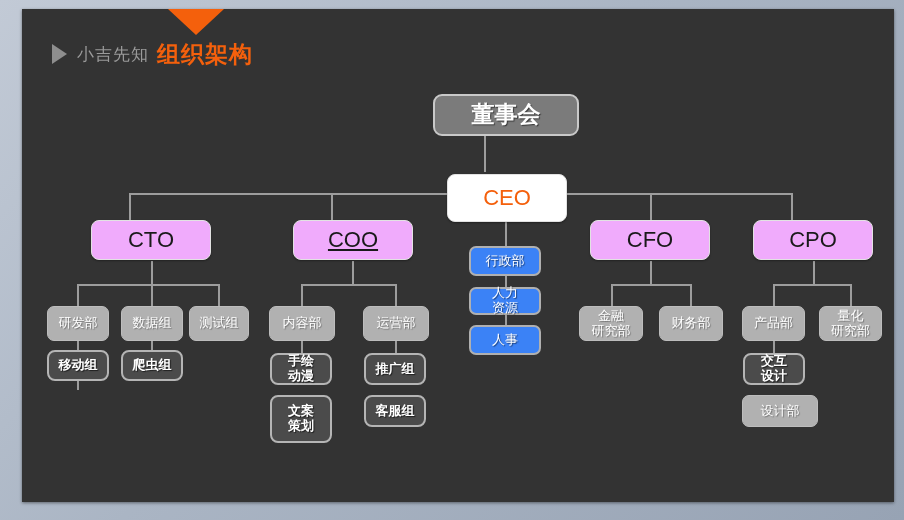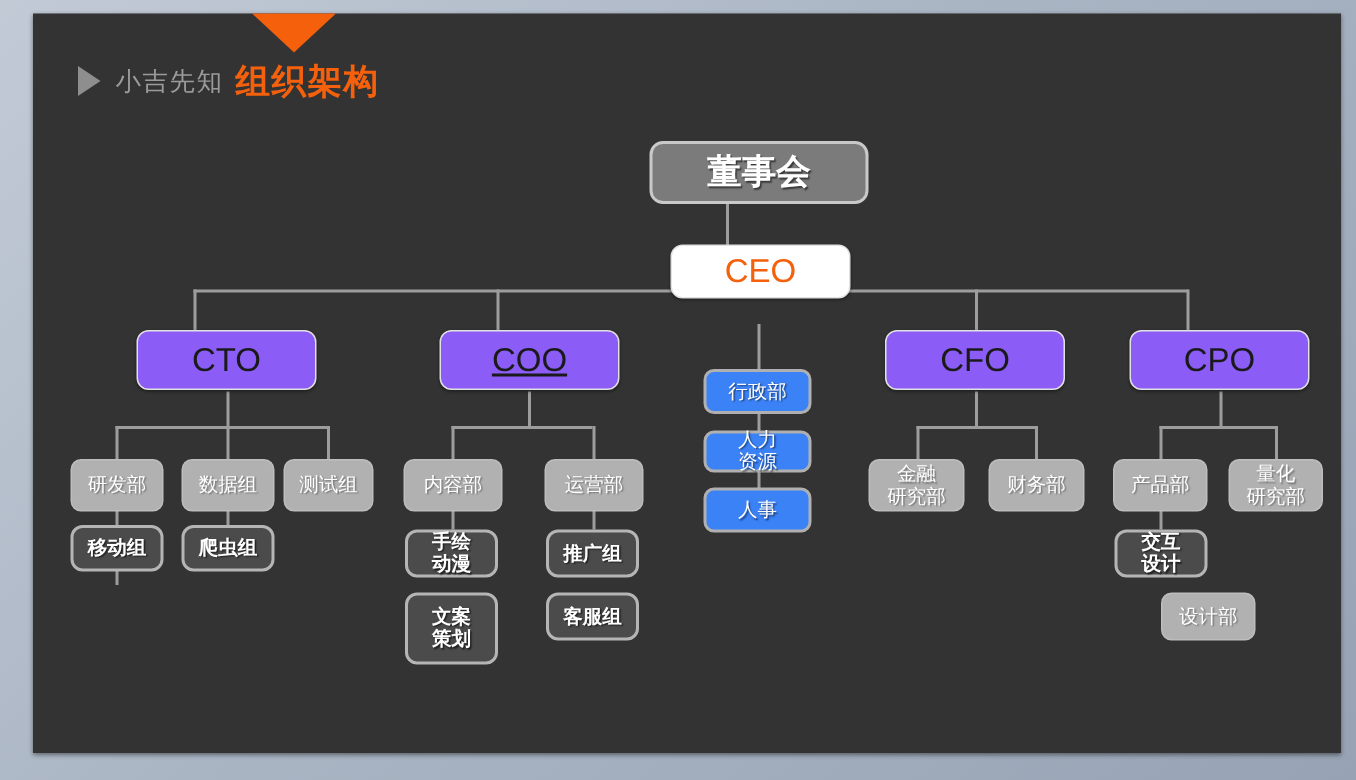--- a/index.html
+++ b/index.html
@@ -93,21 +93,21 @@
   }
   .n-ceo {
     background: #ffffff;
     border: 1px solid #e2e2e2;
     border-radius: 8px;
     color: #f4600c;
     font-size: 22px;
     box-shadow: 0 1px 2px rgba(0,0,0,0.35);
   }
   .n-exec {
-    background: #8b5cf6;
+    background: #f0abfc;
     border: 1px solid #e2e2e2;
     border-radius: 8px;
     color: #1a1a1a;
     font-size: 22px;
     box-shadow: 0 1px 2px rgba(0,0,0,0.35);
   }
   .n-dept {
     background: #b1b1b1;
     border: 1px solid #bdbdbd;
     border-radius: 7px;
@@ -182,21 +182,21 @@
     <div class="line vline" style="left:668px; top:275px; height:23px;"></div>
 
     <div class="line vline" style="left:791px; top:252px; height:24px;"></div>
     <div class="line hline" style="left:751px; top:275px; width:78px;"></div>
     <div class="line vline" style="left:751px; top:275px; height:23px;"></div>
     <div class="line vline" style="left:828px; top:275px; height:23px;"></div>
     <div class="line vline" style="left:751px; top:331px; height:13px;"></div>
 
     <div class="node n-board" style="left:411px; top:85px; width:146px; height:42px;">董事会</div>
 
-    <div class="node n-ceo" style="left:425px; top:154px; width:120px; height:36px;">CEO</div>
+    <div class="node n-ceo" style="left:425px; top:165px; width:120px; height:48px;">CEO</div>
 
     <div class="node n-exec" style="left:69px; top:211px; width:120px; height:40px;">CTO</div>
     <div class="node n-exec" style="left:271px; top:211px; width:120px; height:40px;text-decoration:underline;">COO</div>
     <div class="node n-exec" style="left:568px; top:211px; width:120px; height:40px;">CFO</div>
     <div class="node n-exec" style="left:731px; top:211px; width:120px; height:40px;">CPO</div>
 
     <div class="node n-dark-plain" style="left:447px; top:237px; width:72px; height:30px;">行政部</div>
     <div class="node n-dark-plain" style="left:447px; top:278px; width:72px; height:28px;">人力
 资源</div>
     <div class="node n-dark-plain" style="left:447px; top:316px; width:72px; height:30px;">人事</div>
@@ -218,16 +218,16 @@
 
     <div class="node n-dept" style="left:557px; top:297px; width:64px; height:35px;">金融
 研究部</div>
     <div class="node n-dept" style="left:637px; top:297px; width:64px; height:35px;">财务部</div>
 
     <div class="node n-dept" style="left:720px; top:297px; width:63px; height:35px;">产品部</div>
     <div class="node n-dept" style="left:797px; top:297px; width:63px; height:35px;">量化
 研究部</div>
     <div class="node n-team" style="left:721px; top:344px; width:62px; height:32px;">交互
 设计</div>
-    <div class="node n-dept" style="left:752px; top:386px; width:63px; height:32px;font-family:Liberation Serif, serif;">设计部</div>
+    <div class="node n-dept" style="left:720px; top:386px; width:76px; height:32px;font-family:Liberation Serif, serif;">设计部</div>
 
   </div>
 </div>
 
 </body></html>

